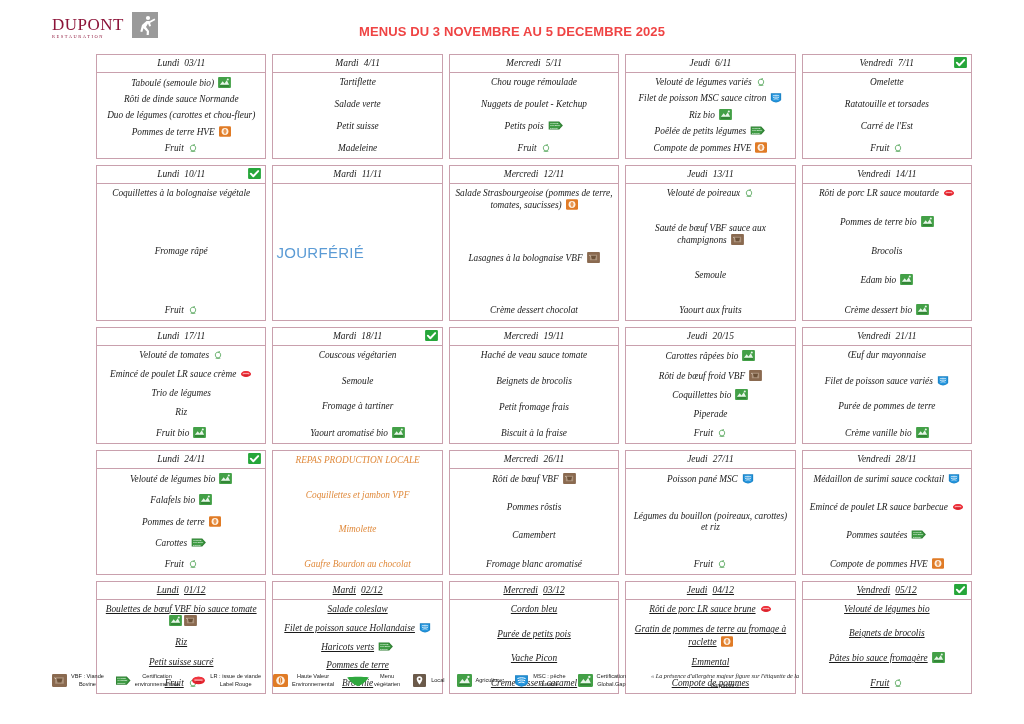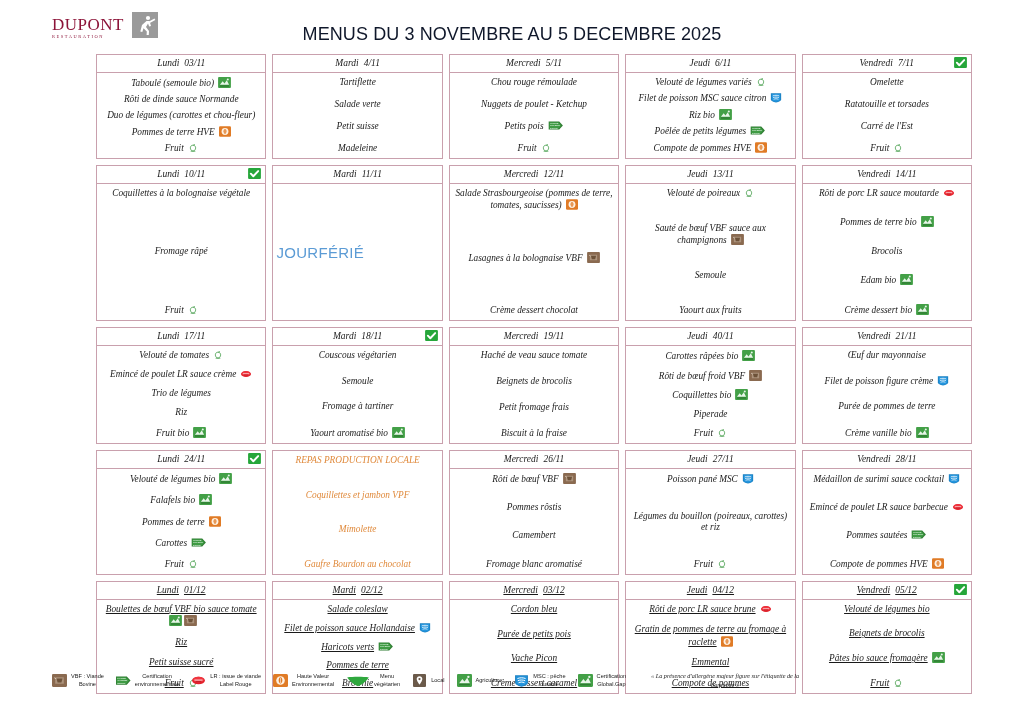--- a/index.html
+++ b/index.html
@@ -31,22 +31,22 @@
   }
   .logo-mark{
     position:absolute;right:-6px;top:-4px;
     width:26px;height:26px;background:#9a9a9a;
   }
   .logo-mark svg{display:block;}
   .title{
     position:absolute;left:0;right:0;top:24px;
     text-align:center;
     font-family:"Liberation Sans", sans-serif;
-    font-weight:normal;font-size:18px;
-    color:#0f172a;letter-spacing:.1px;
+    font-weight:bold;font-size:13px;
+    color:#ef4444;letter-spacing:.1px;
   }
 
   
   .grid{
     position:absolute;left:52px;top:54px;
     width:920px;
     display:flex;flex-direction:column;row-gap:6px;
   }
   .week{display:flex;column-stack:0;column-gap:6px;margin-left:44px;}
   .day{
@@ -541,21 +541,21 @@
             <div class="course"><span class="txt">Haché de veau sauce tomate</span></div>
             <div class="spacer"></div>
             <div class="course"><span class="txt">Beignets de brocolis</span></div>
             <div class="spacer"></div>
             <div class="course"><span class="txt">Petit fromage frais</span></div>
             <div class="spacer"></div>
             <div class="course dessert"><span class="txt">Biscuit à la fraise</span></div>
           </div>
         </div>
         <div class="day">
-          <div class="day-head"><span class="dname">Jeudi</span><span>40/11</span></div>
+          <div class="day-head"><span class="dname">Jeudi</span><span>20/15</span></div>
           <div class="day-body">
             <div class="course"><span class="txt">Carottes râpées bio</span><span class="badges">
                 <span class="ic" style="width: 13px; height: 11px;">
                   <svg viewBox="0 0 14 12">
                     <rect width="14" height="12" rx="1" fill="#43a047"></rect>
             <path d="M2 8.5 L5 4.5 L7 7 L9.5 3.5 L12 8.5 Z" fill="#e8f5e9"></path>
             <circle cx="10.6" cy="2.6" r="1.1" fill="#e8f5e9"></circle>
             <rect x="2" y="9" width="10" height="1.6" fill="#2e7d32"></rect>
                   </svg>
                 </span>
@@ -594,21 +594,21 @@
                   </svg>
                 </span>
               </span></div>
           </div>
         </div>
         <div class="day">
           <div class="day-head"><span class="dname">Vendredi</span><span>21/11</span></div>
           <div class="day-body">
             <div class="course"><span class="txt">Œuf dur mayonnaise</span></div>
             <div class="spacer"></div>
-            <div class="course"><span class="txt">Filet de poisson figure crème</span><span class="badges">
+            <div class="course"><span class="txt">Filet de poisson sauce variés</span><span class="badges">
                 <span class="ic" style="width: 12px; height: 11px;">
                   <svg viewBox="0 0 14 12">
                     <path d="M1 1 h12 v7.2 c0 1.6 -2.6 2.8 -6 3.6 C3.6 11 1 9.8 1 8.2 Z" fill="#1a7fc1"></path>
             <path d="M2 2 h10 v6.2 c0 1.2 -2.2 2.2 -5 2.9 C4.2 10.4 2 9.4 2 8.2 Z" fill="#2495dd"></path>
             <path d="M3.2 4.2 c2.5 -1 5.2 -1 7.6 0" stroke="#ffffff" stroke-width=".9" fill="none"></path>
             <path d="M3.6 6.2 c2.2 -.9 4.6 -.9 6.8 0" stroke="#ffffff" stroke-width=".9" fill="none"></path>
             <path d="M4.2 8.1 c1.9 -.8 3.8 -.8 5.6 0" stroke="#ffffff" stroke-width=".9" fill="none"></path>
                   </svg>
                 </span>
               </span></div>

